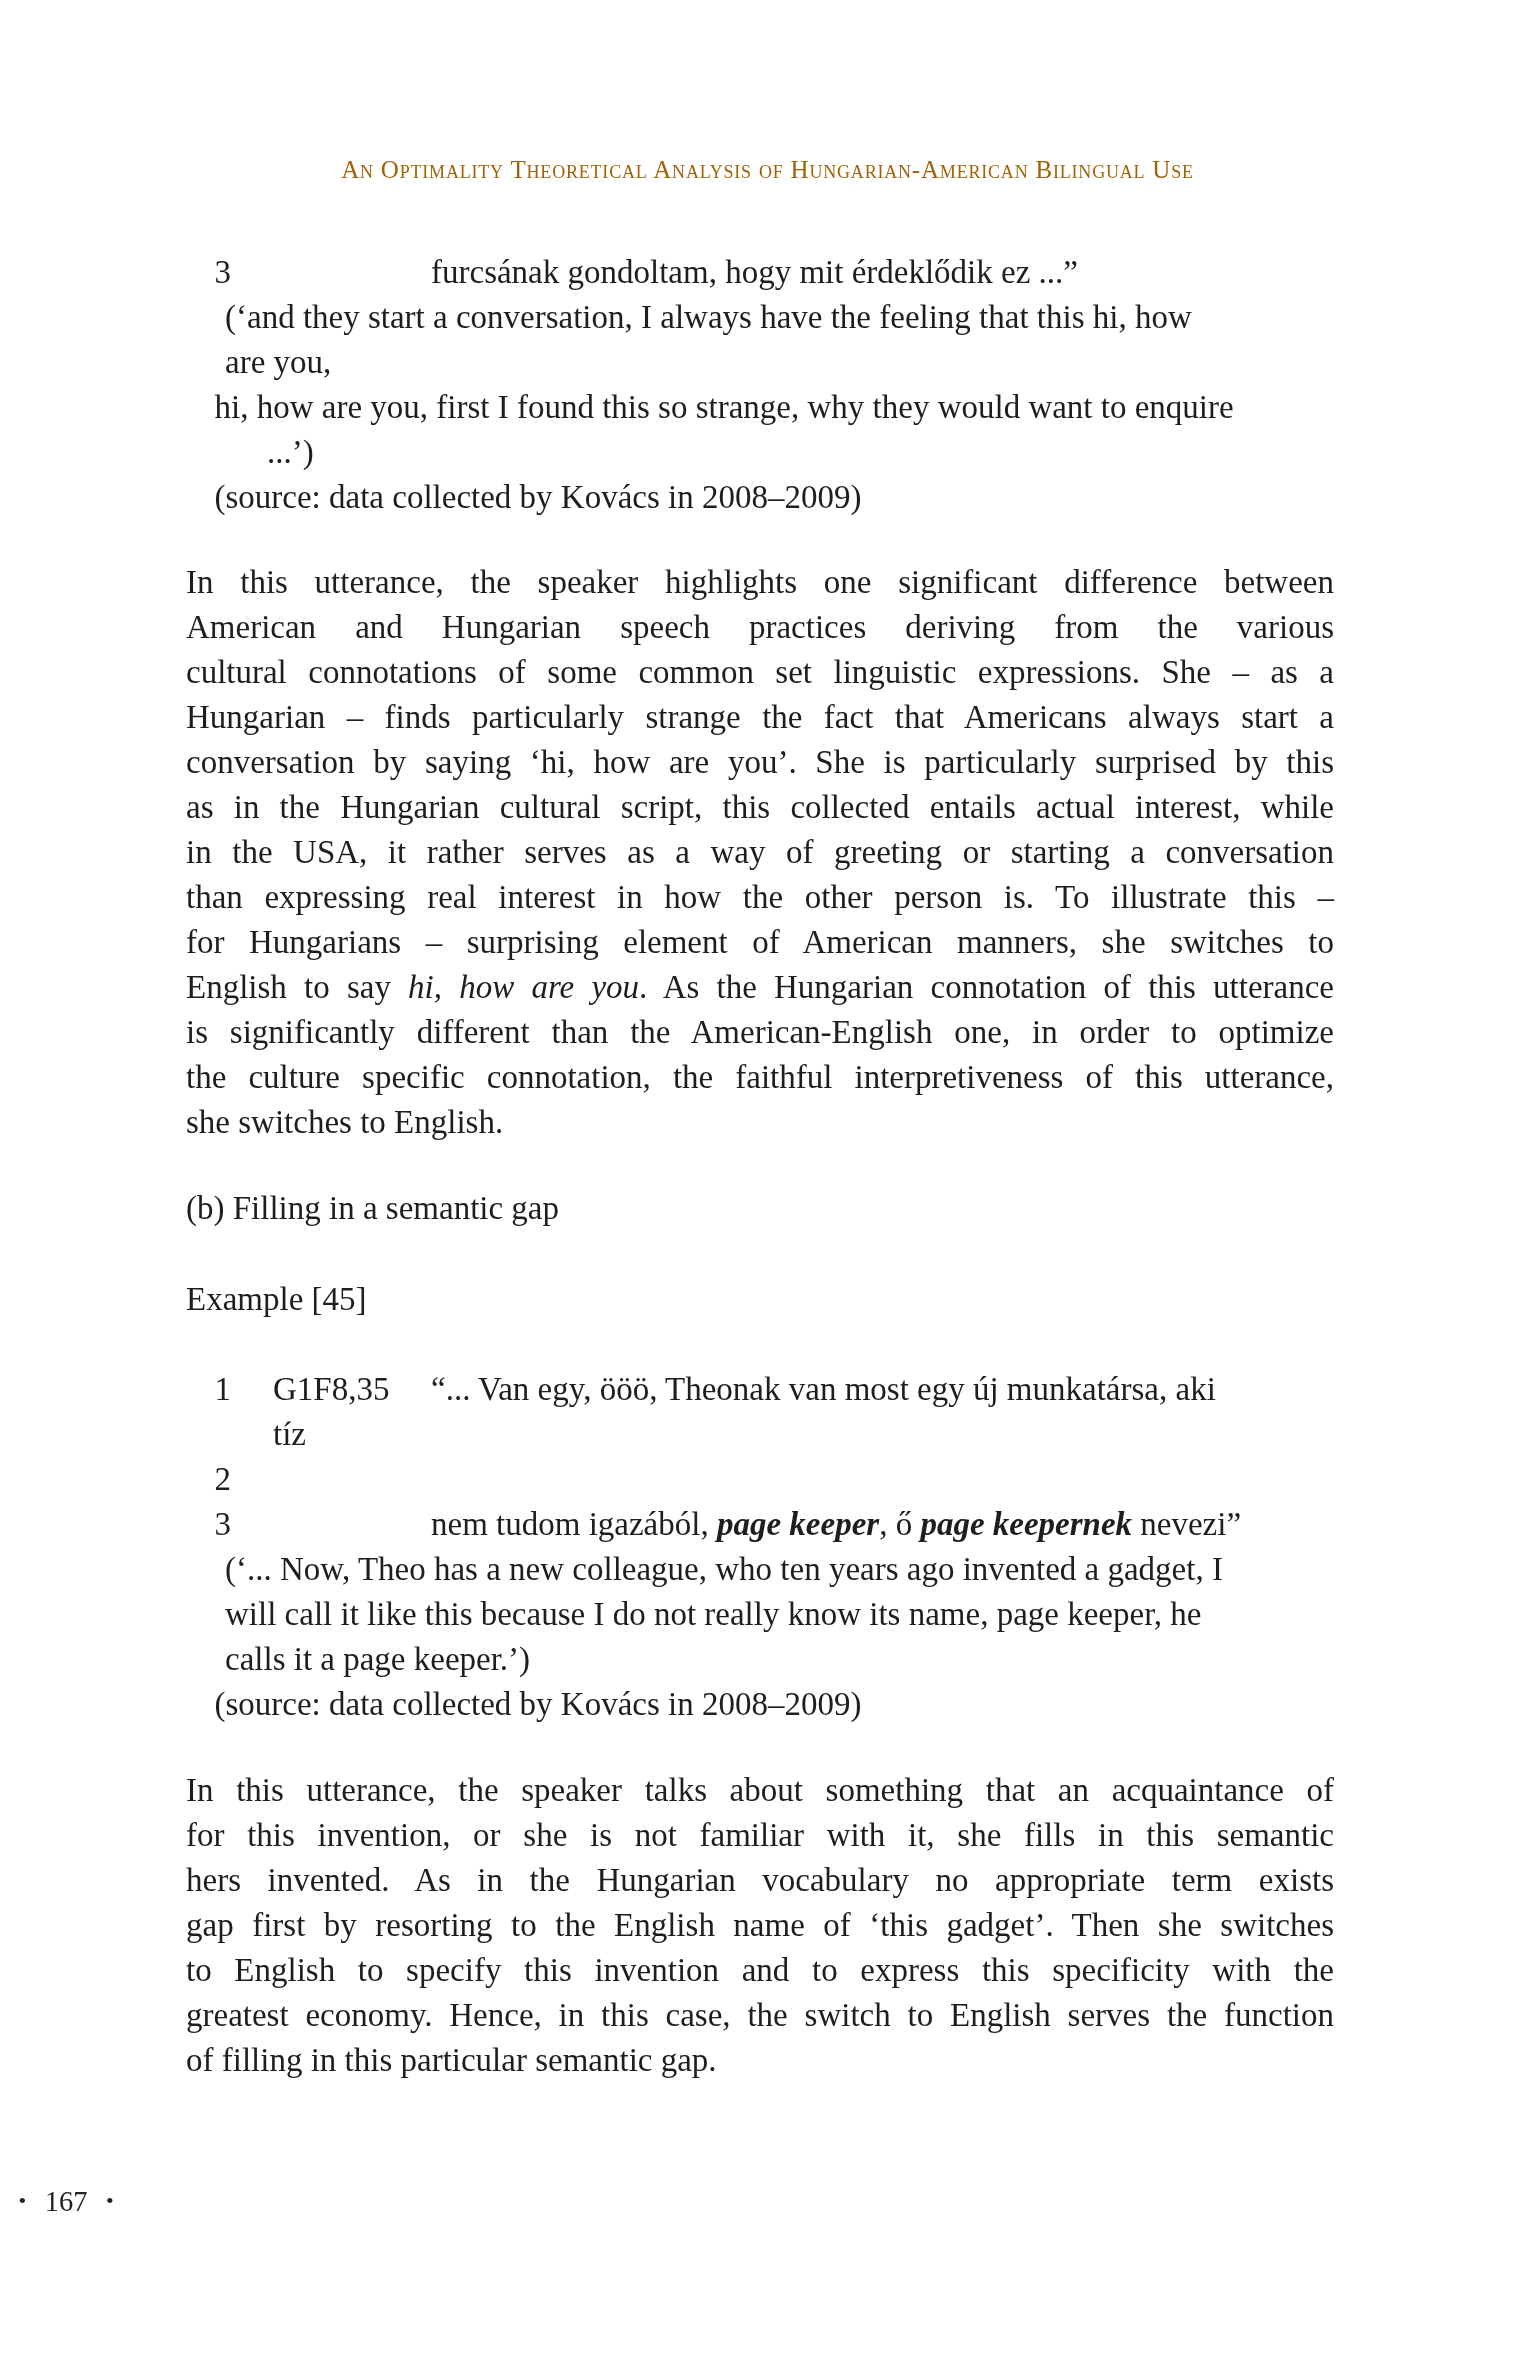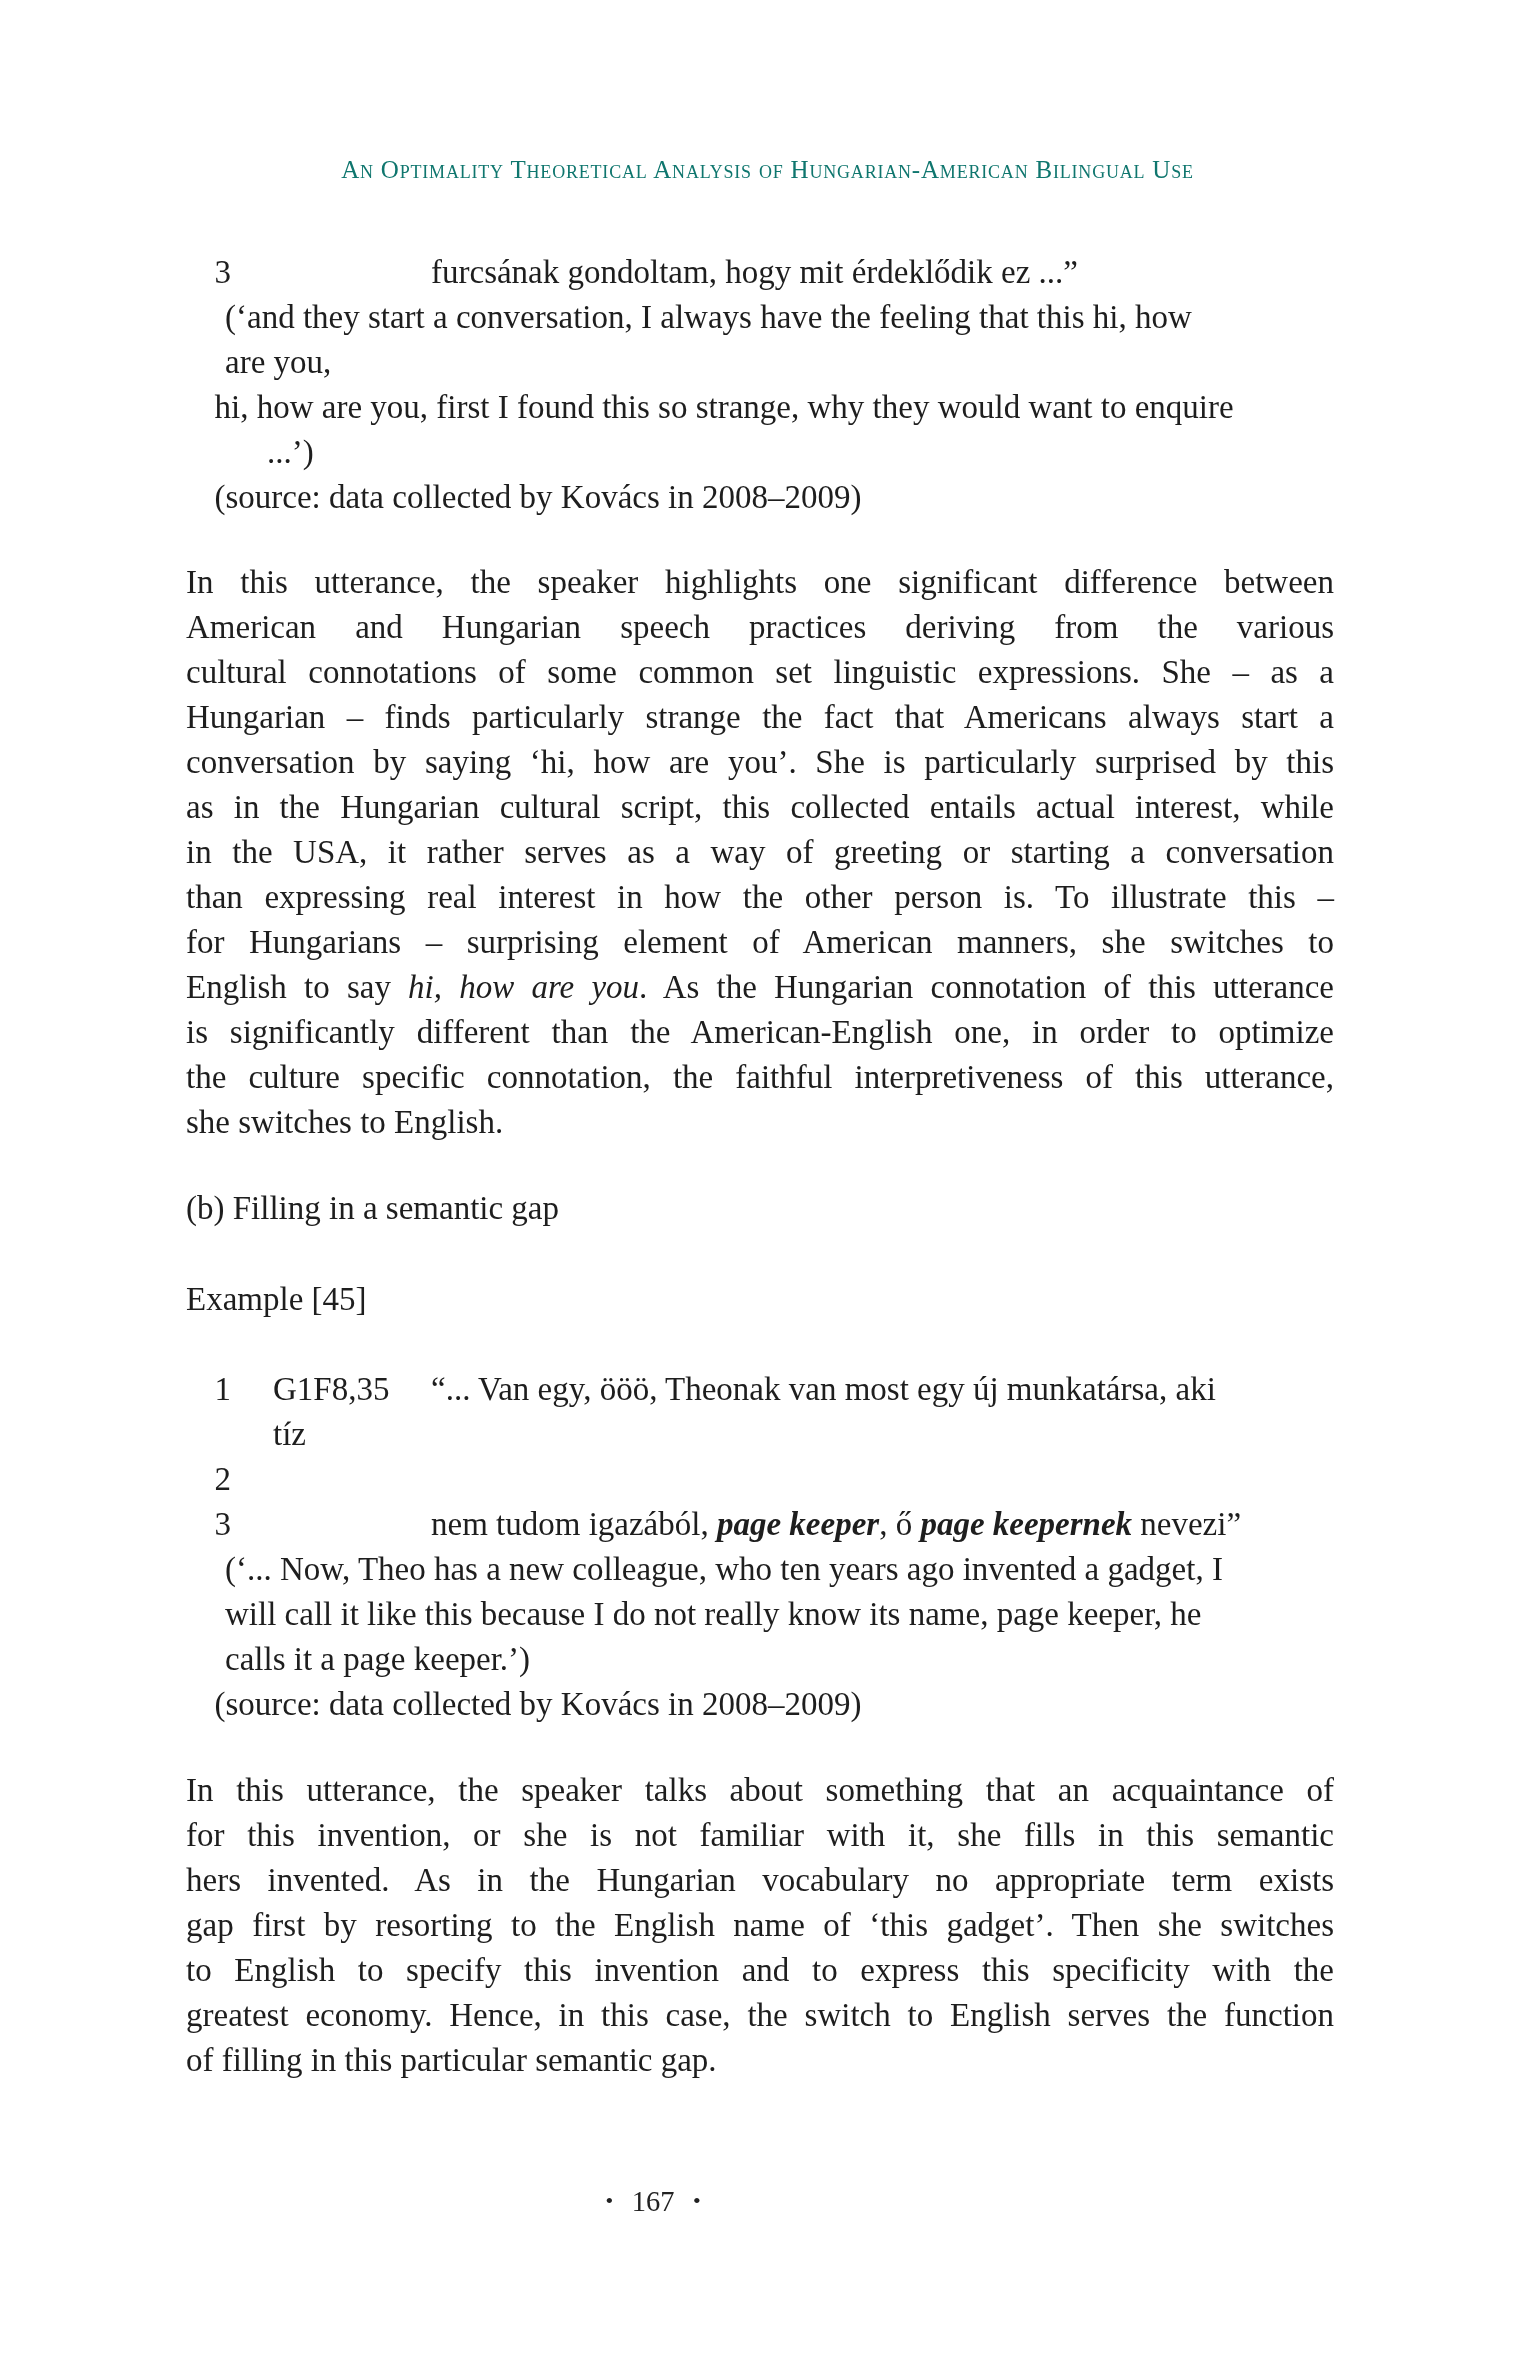--- a/index.html
+++ b/index.html
@@ -4,34 +4,34 @@
   <style>
     html, body { margin: 0; padding: 0; background: #ffffff; }
     body {
       width: 1535px; height: 2377px; position: relative; overflow: hidden;
       font-family: "Liberation Serif", "DejaVu Serif", serif;
       color: #1e1e1e;
     }
     .page { position: absolute; left: 0; top: 0; width: 1535px; height: 2377px; }
     .running-head {
       position: absolute; left: 0; width: 1535px; top: 156px; text-align: center;
-      font-size: 25px; letter-spacing: 0.8px; font-variant: small-caps; color: #0f766e;
+      font-size: 25px; letter-spacing: 0.8px; font-variant: small-caps; color: #a16207;
     }
     .block { position: absolute; left: 186px; width: 1148px; font-size: 33px; line-height: 45px; }
     .line { white-space: nowrap; height: 45px; position: relative; }
     .num { position: absolute; left: 28.5px; }
     .code { position: absolute; left: 87px; }
     .utt { position: absolute; left: 245px; }
     .justify-line { text-align: justify; text-align-last: justify; white-space: normal; height: 45px; }
     .para-last { text-align: left; }
     .heading { font-weight: normal; }
     em { font-style: italic; }
     .bi { font-weight: bold; font-style: italic; }
     .page-number {
-      position: absolute; left: 0; width: 1306px; top: 2186px; text-align: center;
+      position: absolute; left: 0; width: 1306px; top: 2186px; text-align: left;
       font-size: 28.5px; color: #222;
     }
     .page-number .dot { font-size: 22px; margin: 0 18.5px; vertical-align: 3.4px; }
   </style>
 </head>
 <body>
 
 <div class="page">
 
   <div class="running-head">An Optimality Theoretical Analysis of Hungarian-American Bilingual Use</div>

